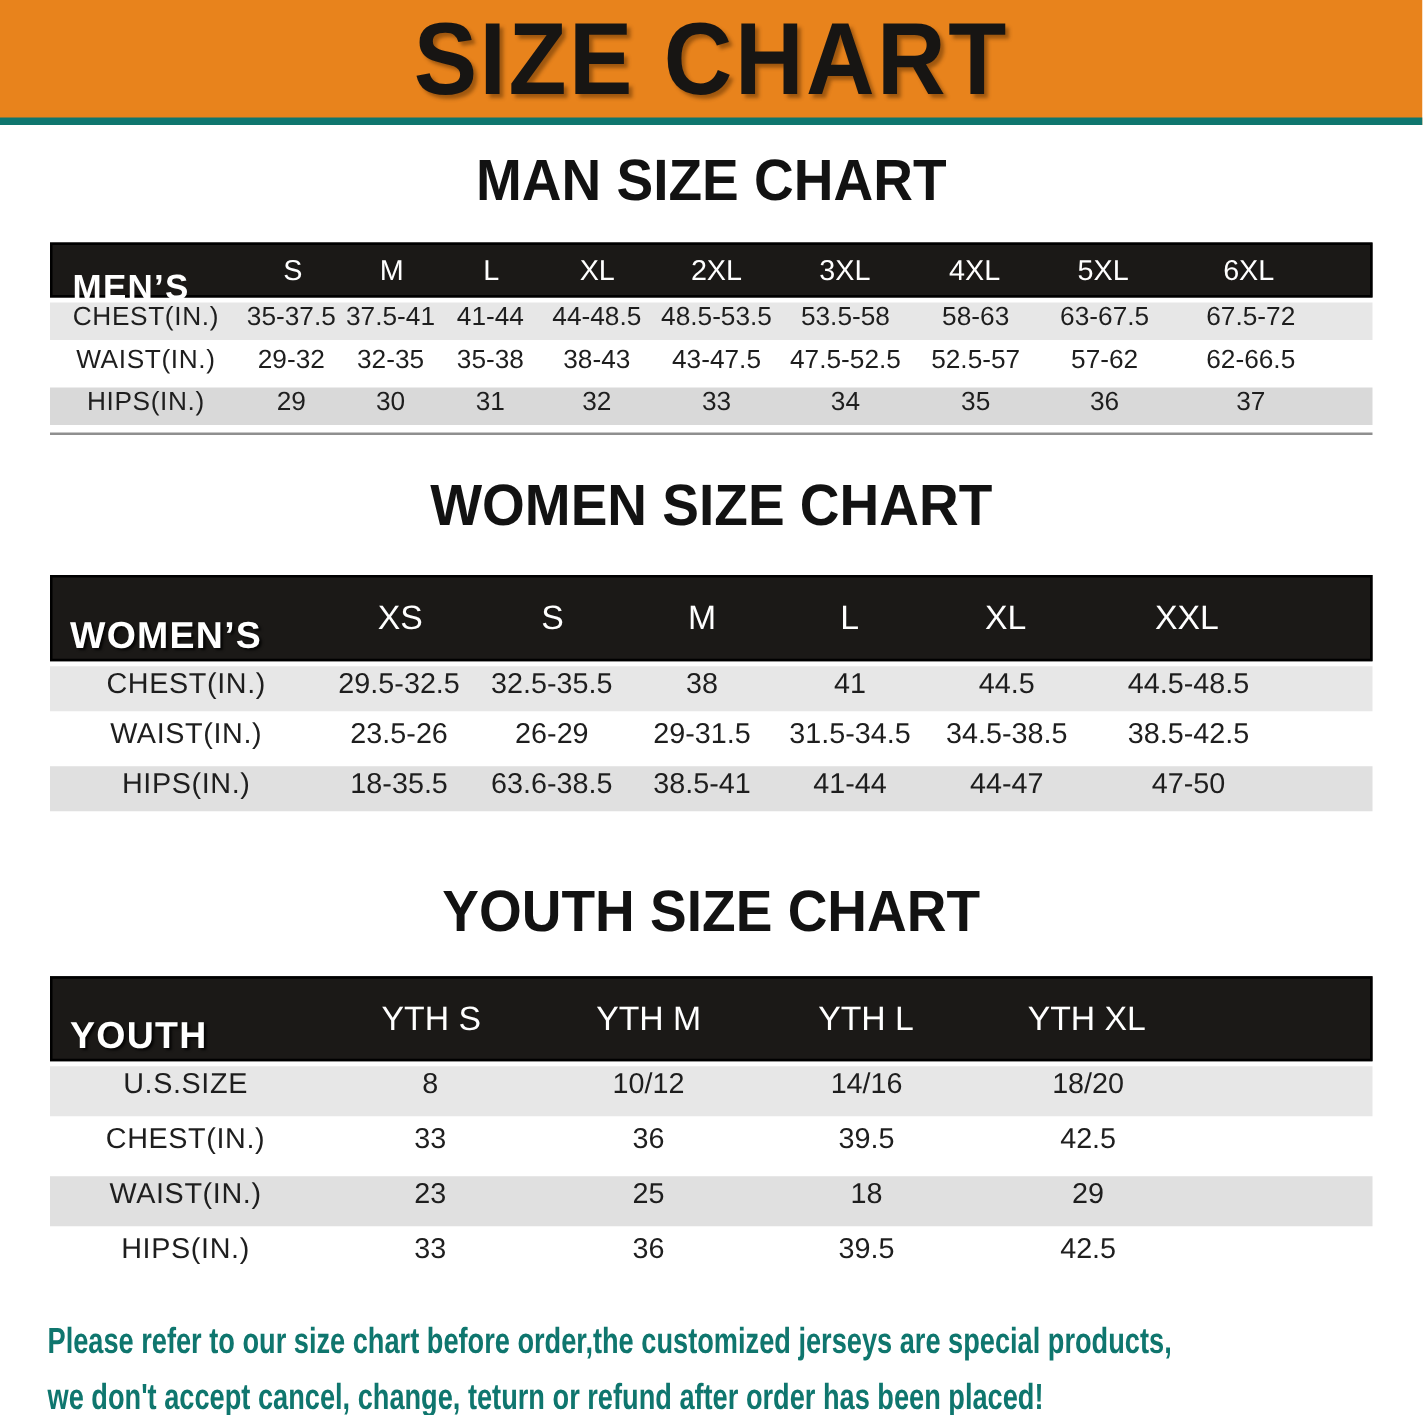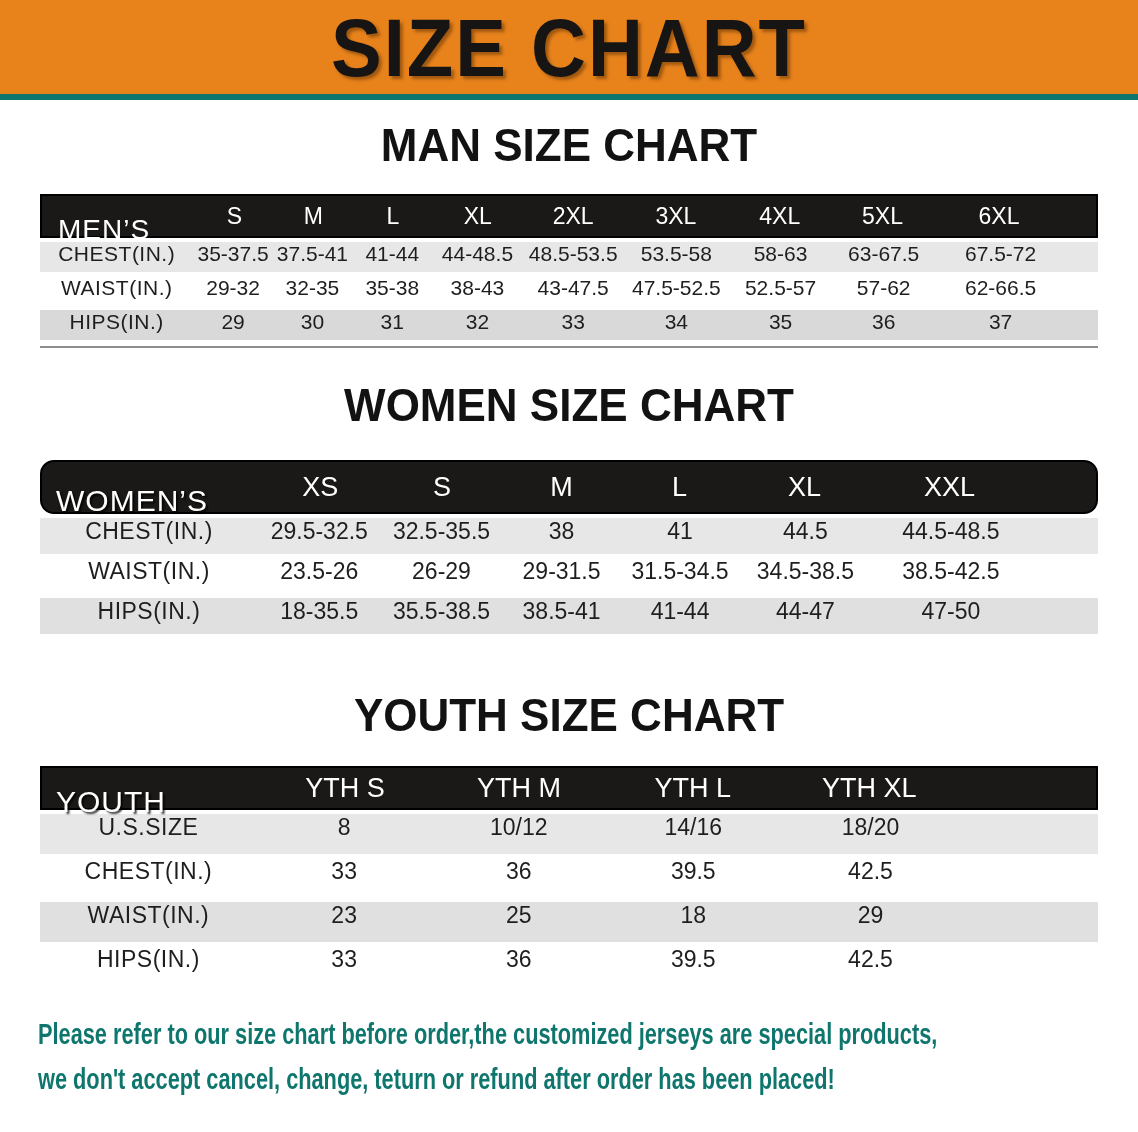--- a/index.html
+++ b/index.html
@@ -16,51 +16,51 @@
   section h2 { text-align:center; font-weight:bold; color:#121212; font-size:44px;
                transform:scaleY(1.06); letter-spacing:0px; }
   .sec-men   h2 { margin:20px 0 24px; }
   .sec-women h2 { margin:32px 0 30px; }
   .sec-youth h2 { margin:56px 0 26px; }
 
   
   .tbl { width:1058px; margin:0 auto; }
   .hrow { display:flex; align-items:center; background:#1B1917; color:#fff;
           border:2px solid #000; margin-bottom:4px; }
-  .corner { font-weight:normal; text-align:left;margin-top:28px; }
+  .corner { font-weight:bold; text-align:left;margin-top:28px; }
   .hcell  { text-align:center; }
   .row  { display:flex; align-items:flex-start; margin-bottom:4px; color:#1e1e1e; }
   .cell { text-align:center; }
   .lbl  { letter-spacing:.5px; }
 
   
   .t0 .hrow { height:44px; }
   .t0 .corner { font-size:28px; padding-left:16px; letter-spacing:1px; }
   .t0 .hcell { font-size:23px; }
   .t0 .row { height:30px; font-size:21px; }
   .t0 .c0{width:14.5%} .t0 .c1{width:7.5%} .t0 .c2{width:7.5%} .t0 .c3{width:7.6%}
   .t0 .c4{width:8.5%}  .t0 .c5{width:9.6%} .t0 .c6{width:9.9%} .t0 .c7{width:9.8%}
   .t0 .c8{width:9.7%}  .t0 .c9{width:12.4%}
   .t0 .hrow::after, .t0 .row::after { content:''; width:3%; }
   .t0 .row0{background:#E7E7E7} .t0 .row1{background:#FFFFFF} .t0 .row2{background:#D9D9D9}
   .t0 { border-bottom:2px solid #8f8f8f; padding-bottom:2px; }
 
   
-  .t1 .hrow { height:54px;border-radius:14px; }
+  .t1 .hrow { height:69px; }
   .t1 .corner { font-size:30px; padding-left:14px; letter-spacing:1px;
                 text-shadow:2px 2px 2px rgba(0,0,0,.8); }
   .t1 .hcell { font-size:27px; }
   .t1 .row { height:36px; font-size:23px; }
   .t1 .c0{width:20.6%} .t1 .c1{width:11.6%} .t1 .c2{width:11.5%} .t1 .c3{width:11.2%}
   .t1 .c4{width:11.2%} .t1 .c5{width:12.5%} .t1 .c6{width:15%}
   .t1 .hrow::after, .t1 .row::after { content:''; width:6.4%; }
   .t1 .row0{background:#E7E7E7} .t1 .row1{background:#FFFFFF} .t1 .row2{background:#E0E0E0}
 
   
-  .t2 .hrow { height:44px;justify-content:center; }
+  .t2 .hrow { height:68px;justify-content:center; }
   .t2 .corner { font-size:30px; padding-left:14px; letter-spacing:1px;
                 text-shadow:2px 2px 2px rgba(0,0,0,.8); }
   .t2 .hcell { font-size:27px; }
   .t2 .row { height:40px; font-size:23px; }
   .t2 .c0{width:20.5%} .t2 .c1{width:16.5%} .t2 .c2{width:16.5%} .t2 .c3{width:16.5%}
   .t2 .c4{width:17%}
   .t2 .hrow::after, .t2 .row::after { content:''; width:13%; }
   .t2 .row0{background:#E7E7E7} .t2 .row1{background:#FFFFFF}
   .t2 .row2{background:#E0E0E0} .t2 .row3{background:#FFFFFF}
 
@@ -158,21 +158,21 @@
           <div class="cell c1">23.5-26</div>
           <div class="cell c2">26-29</div>
           <div class="cell c3">29-31.5</div>
           <div class="cell c4">31.5-34.5</div>
           <div class="cell c5">34.5-38.5</div>
           <div class="cell c6">38.5-42.5</div>
         </div>
         <div class="row row2">
           <div class="cell lbl c0">HIPS(IN.)</div>
           <div class="cell c1">18-35.5</div>
-          <div class="cell c2">35.5-38.5</div>
+          <div class="cell c2">63.6-38.5</div>
           <div class="cell c3">38.5-41</div>
           <div class="cell c4">41-44</div>
           <div class="cell c5">44-47</div>
           <div class="cell c6">47-50</div>
         </div>
       </div>
   </section>
 
   <section class="sec-youth">
     <h2>YOUTH SIZE CHART</h2>

